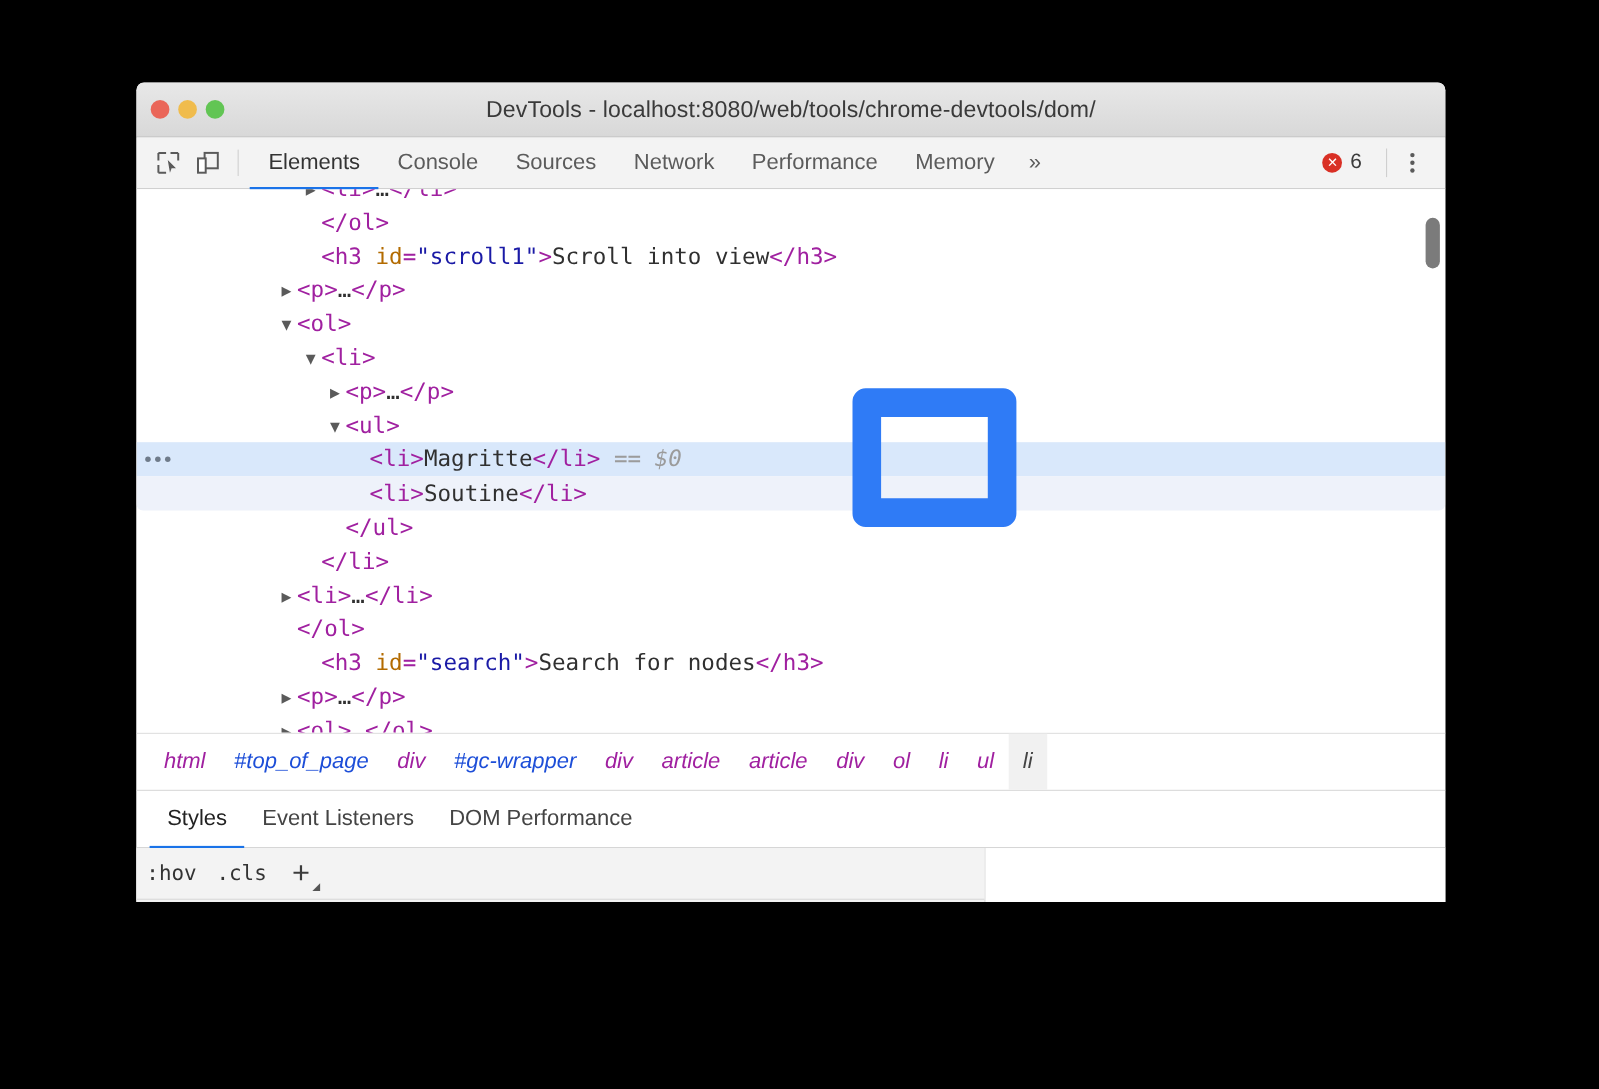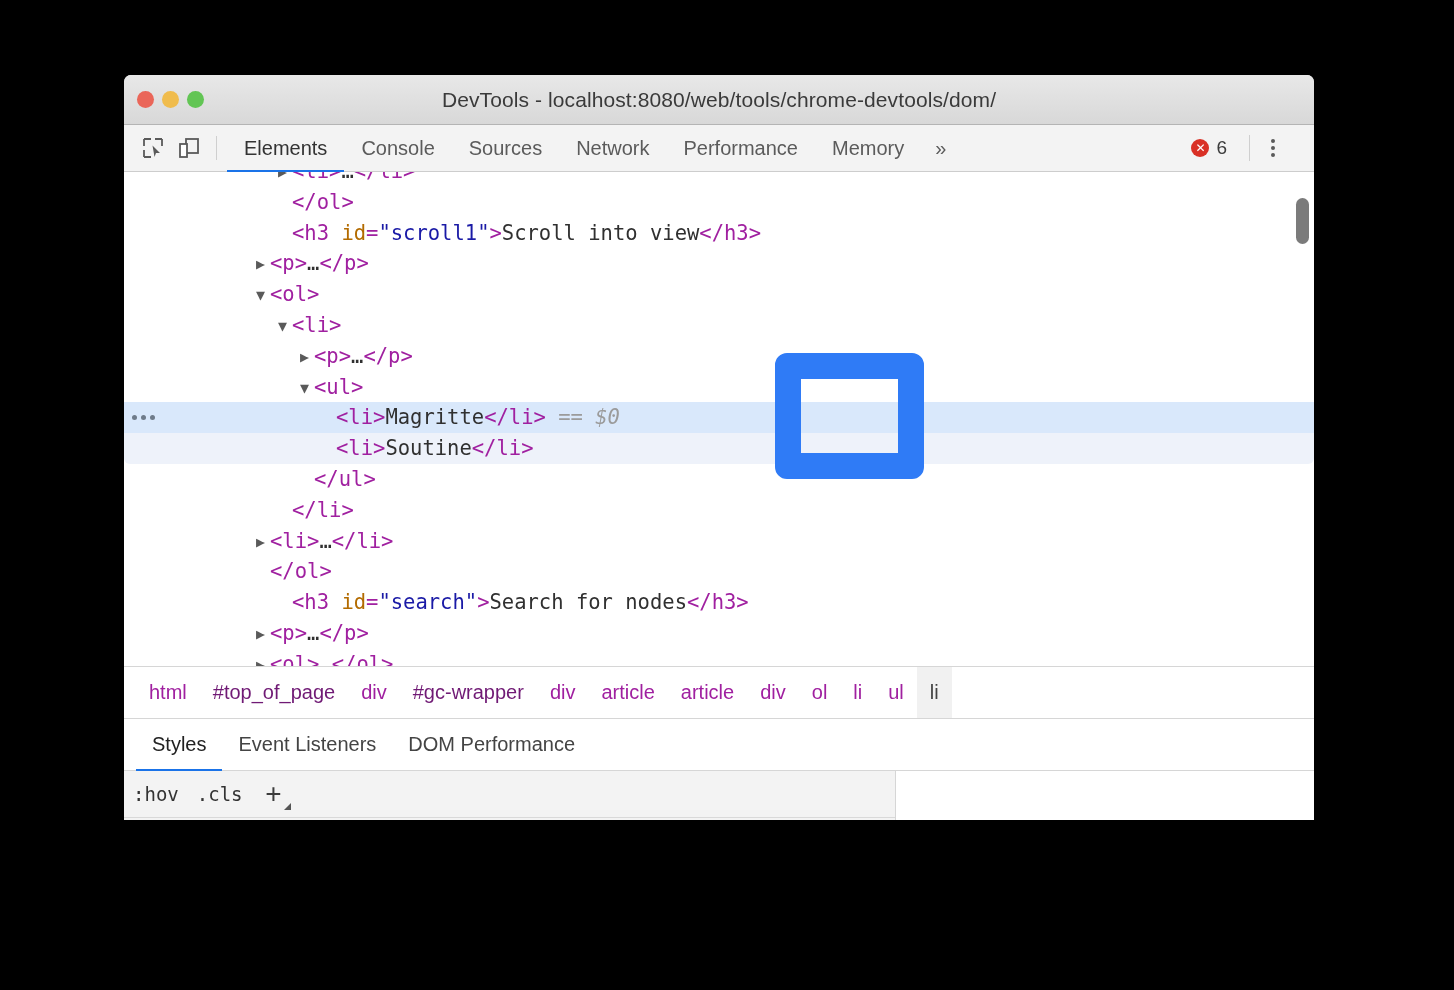--- a/index.html
+++ b/index.html
@@ -70,21 +70,21 @@
   }
 
   
   .dt-toolbar {
     position: relative;
     height: 47px;
     background: #f3f3f3;
     border-bottom: 1px solid #cdcdcd;
     display: flex;
     align-items: center;
-    padding: 0 16px 0 12px;
+    padding: 0 5px 0 12px;
     box-sizing: border-box;
   }
   .tb-icon {
     width: 34px;
     height: 34px;
     display: flex;
     align-items: center;
     justify-content: center;
     margin-right: 2px;
   }
@@ -250,22 +250,23 @@
     box-sizing: border-box;
     font-size: 20px;
     overflow: hidden;
   }
   .crumb {
     padding: 16px 13px;
     height: 53px;
     line-height: 53px;
     color: #a020a0;
     white-space: nowrap;
-  }
-  .crumb.id-crumb { color: #701a75; }
+    font-style: italic;
+  }
+  .crumb.id-crumb { color: #1d4ed8; }
   .crumb.selected {
     background: #f1f1f1;
     color: #444444;
   }
 
   
   .side-tabs {
     height: 52px;
     background: #ffffff;
     border-bottom: 1px solid #d6d6d6;

